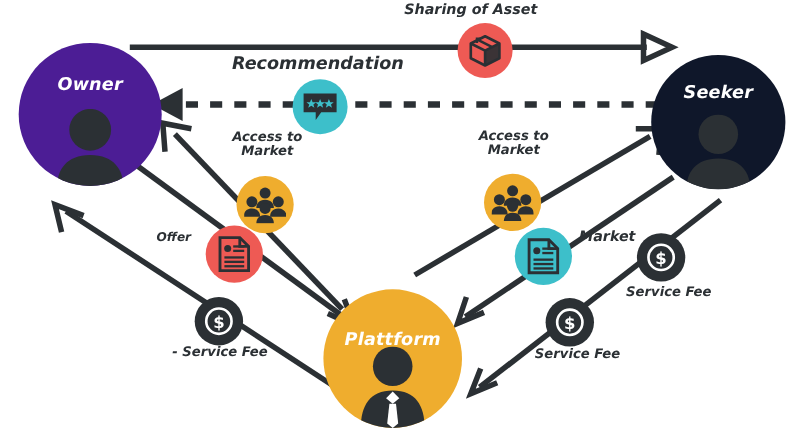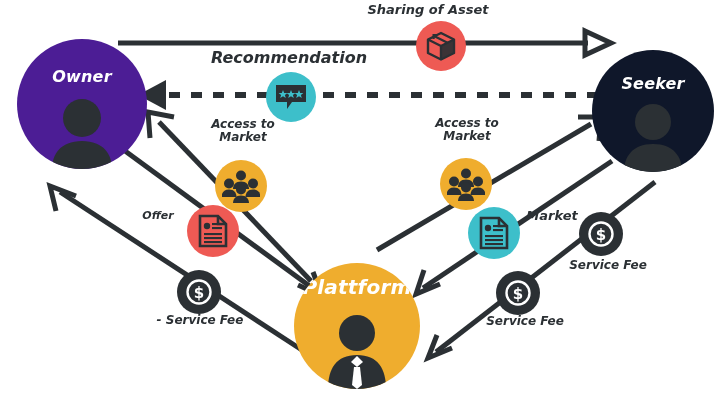--- a/index.html
+++ b/index.html
@@ -114,21 +114,21 @@
 
   <div class="node" style="left:592px;top:50px;width:122px;height:122px;background:#0f172a;overflow:hidden;">
     <span class="node-label" style="font-size:16px;margin-top:24px;">Seeker</span>
     <svg class="person" style="top:54px;width:72px;height:68px;" viewBox="0 0 72 68">
       <circle cx="36" cy="18" r="18" fill="#2b3034"></circle>
       <path d="M36 40 C15 40 7 53 7 68 L65 68 C65 53 57 40 36 40 Z" fill="#2b3034"></path>
     </svg>
   </div>
 
   <div class="node" style="left:294px;top:263px;width:126px;height:126px;background:#efad2e;overflow:hidden;">
-    <span class="node-label" style="font-size:20px;margin-top:12px;">Plattform</span>
+    <span class="node-label" style="font-size:16px;margin-top:36px;">Plattform</span>
     <svg class="person" style="top:52px;width:74px;height:74px;" viewBox="0 0 74 74">
       <circle cx="37" cy="18" r="18" fill="#2b3034"></circle>
       <path d="M37 40 C16 40 8 54 8 74 L66 74 C66 54 58 40 37 40 Z" fill="#2b3034"></path>
       <polygon points="37,41 31,47 37,52 43,47" fill="#ffffff"></polygon>
       <polygon points="34,52 40,52 42,70 37,74 32,70" fill="#ffffff"></polygon>
     </svg>
   </div>
 
   <div class="badge" style="left:416px;top:21px;width:50px;height:50px;background:#ee5a54;">
     <svg width="32" height="32" viewBox="0 0 32 32">

